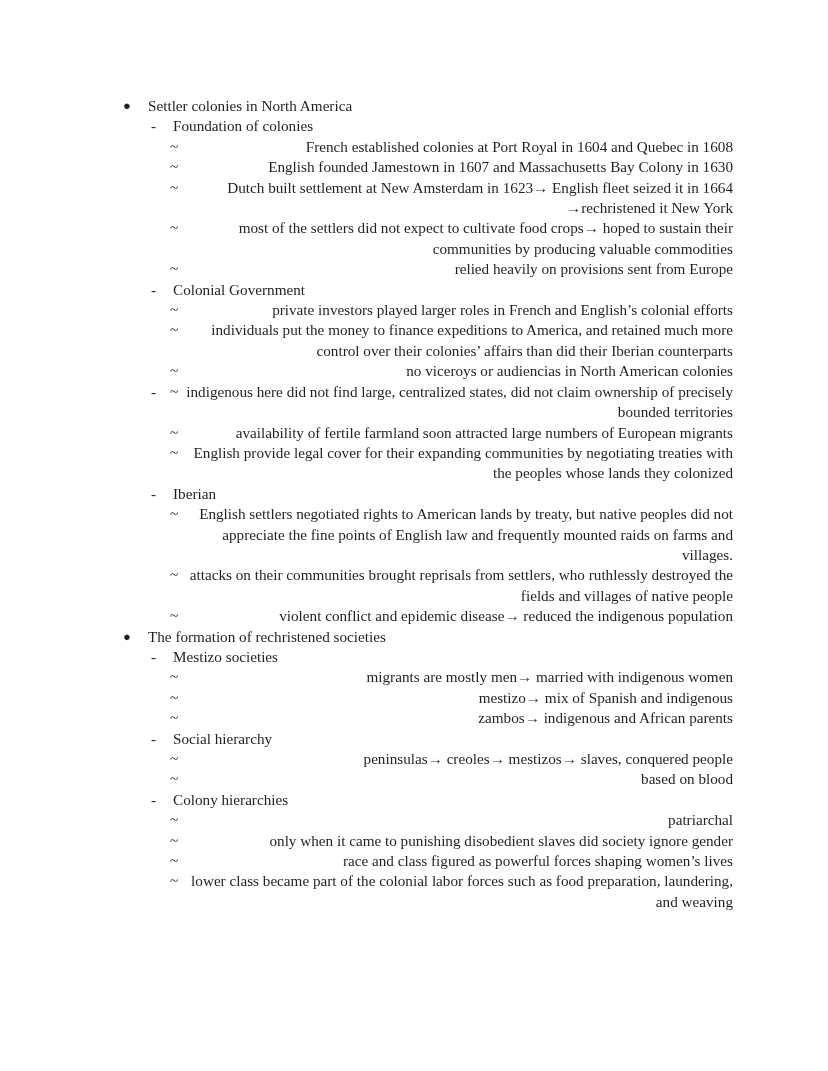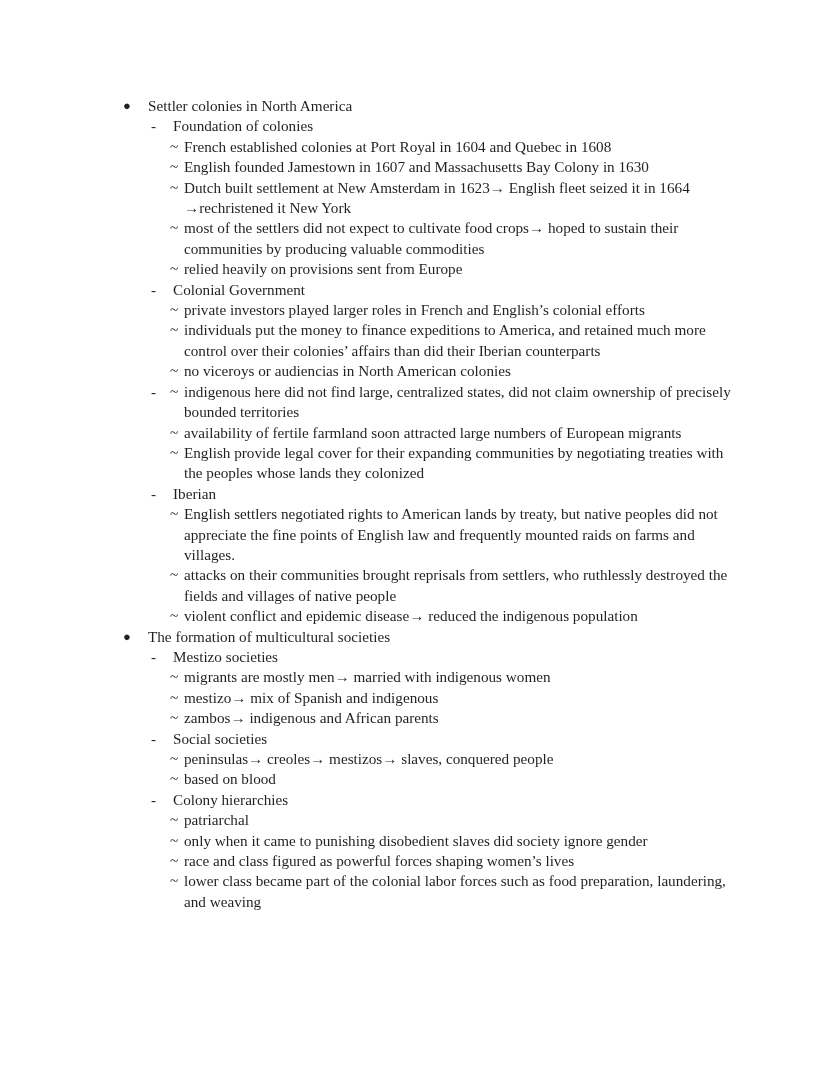--- a/index.html
+++ b/index.html
@@ -65,20 +65,21 @@
     text-indent: 0;
   }
   .lvl3 > .marker {
     position: absolute;
     left: 52px;
     top: 0;
   }
   .lvl3 > .txt {
     display: block;
     padding-left: 14px;
+    text-align: right;
   }
 </style>
 </head>
 <body>
 
 <div class="page">
   <div class="outline" id="outline">
       <div class="lvl1"><span class="marker">●</span><span>Settler colonies in North America</span></div>
       <div class="lvl2"><span class="marker">-</span><span>Foundation of colonies</span></div>
       <div class="lvl3">
@@ -133,35 +134,35 @@
         <span class="txt">English settlers negotiated rights to American lands by treaty, but native peoples did not appreciate the fine points of English law and frequently mounted raids on farms and villages.</span>
       </div>
       <div class="lvl3">
         <span class="marker">~</span>
         <span class="txt">attacks on their communities brought reprisals from settlers, who ruthlessly destroyed the fields and villages of native people</span>
       </div>
       <div class="lvl3">
         <span class="marker">~</span>
         <span class="txt">violent conflict and epidemic disease→ reduced the indigenous population</span>
       </div>
-      <div class="lvl1"><span class="marker">●</span><span>The formation of multicultural societies</span></div>
+      <div class="lvl1"><span class="marker">●</span><span>The formation of rechristened societies</span></div>
       <div class="lvl2"><span class="marker">-</span><span>Mestizo societies</span></div>
       <div class="lvl3">
         <span class="marker">~</span>
         <span class="txt">migrants are mostly men→ married with indigenous women</span>
       </div>
       <div class="lvl3">
         <span class="marker">~</span>
         <span class="txt">mestizo→ mix of Spanish and indigenous</span>
       </div>
       <div class="lvl3">
         <span class="marker">~</span>
         <span class="txt">zambos→ indigenous and African parents</span>
       </div>
-      <div class="lvl2"><span class="marker">-</span><span>Social societies</span></div>
+      <div class="lvl2"><span class="marker">-</span><span>Social hierarchy</span></div>
       <div class="lvl3">
         <span class="marker">~</span>
         <span class="txt">peninsulas→ creoles→ mestizos→ slaves, conquered people</span>
       </div>
       <div class="lvl3">
         <span class="marker">~</span>
         <span class="txt">based on blood</span>
       </div>
       <div class="lvl2"><span class="marker">-</span><span>Colony hierarchies</span></div>
       <div class="lvl3">

